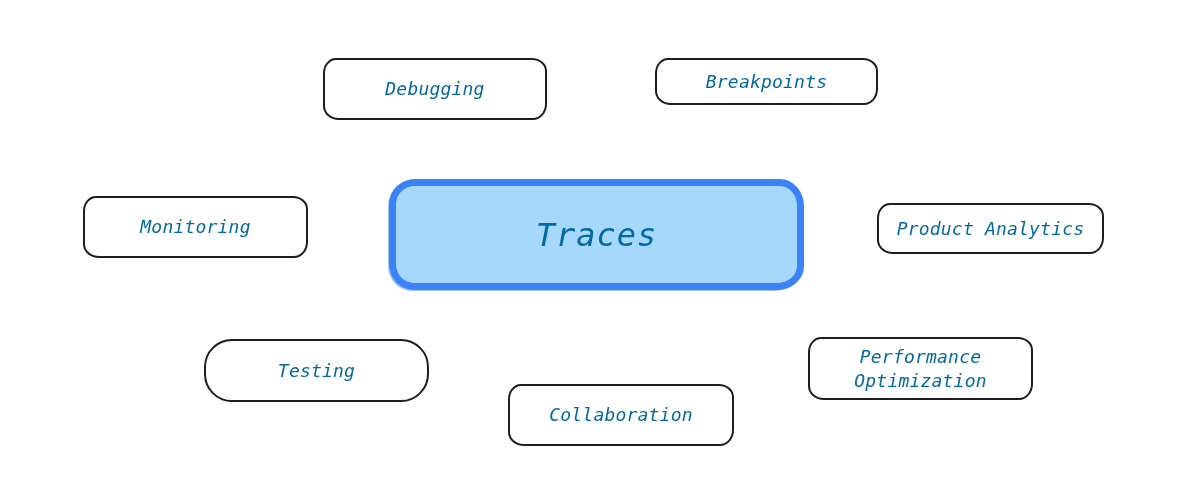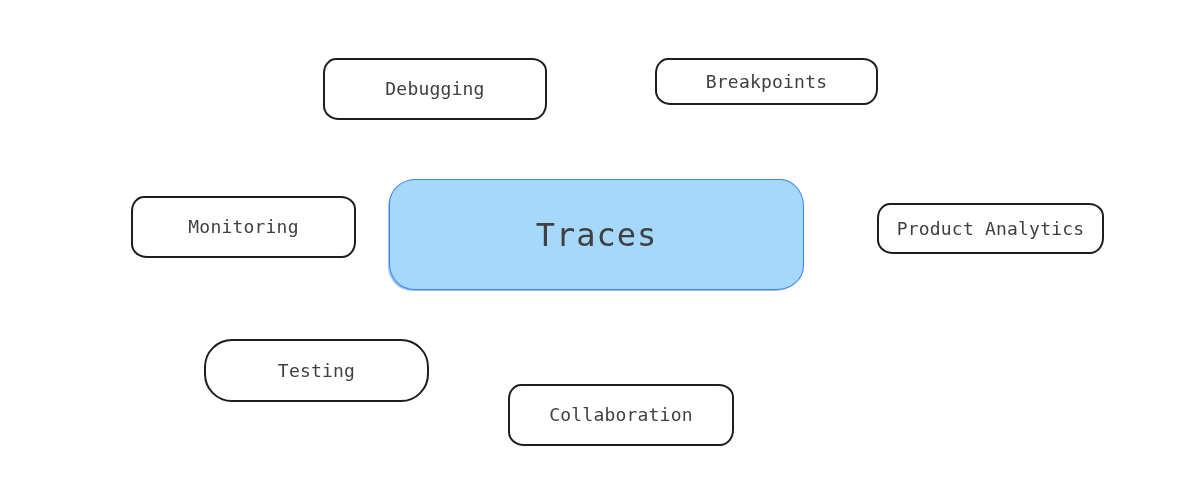--- a/index.html
+++ b/index.html
@@ -7,21 +7,22 @@
     padding: 0;
     background: #ffffff;
   }
   .canvas {
     position: relative;
     width: 1200px;
     height: 480px;
     background: #ffffff;
     overflow: hidden;
     font-family: "DejaVu Sans Mono", "Liberation Mono", monospace;
-    color: #404040;
+    color: #0369a1;
+    font-style: italic;
   }
   .node {
     position: absolute;
     display: flex;
     align-items: center;
     justify-content: center;
     box-sizing: border-box;
     text-align: center;
     background: #ffffff;
     border: 2px solid #1e1e1e;
@@ -30,33 +31,33 @@
   }
   .node .label {
     font-size: 18px;
     line-height: 24px;
     letter-spacing: 0.2px;
     white-space: pre-wrap;
     padding: 0 14px;
   }
   .node.center {
     background: #a5d8fa;
-    border: 1px solid #3b82f6;
+    border: 7px solid #3b82f6;
     border-radius: 26px 24px 27px 25px / 25px 27px 24px 26px;
     box-shadow: -2px 2px 0 -1px rgba(47, 127, 193, 0.45);
   }
   .node.center .label {
     font-size: 32px;
     line-height: 40px;
     letter-spacing: 1px;
   }
   
   .n-debugging    { left: 323px; top: 58px;  width: 224px; height: 62px; }
   .n-breakpoints  { left: 655px; top: 58px;  width: 223px; height: 47px; }
-  .n-monitoring   { left: 83px;  top: 196px; width: 225px; height: 62px; margin-left: 48px; }
+  .n-monitoring   { left: 83px;  top: 196px; width: 225px; height: 62px; }
   .n-traces       { left: 389px; top: 179px; width: 415px; height: 111px; }
   .n-product      { left: 877px; top: 203px; width: 227px; height: 51px; }
   .n-testing      { left: 204px; top: 339px; width: 225px; height: 63px; border-radius: 28px; }
   .n-collab       { left: 508px; top: 340px; width: 226px; height: 62px; margin-top: 44px; }
   .n-perf         { left: 808px; top: 337px; width: 225px; height: 63px; }
 </style>
 </head>
 <body>
 
 <div class="canvas">
@@ -82,14 +83,17 @@
   </div>
 
   <div class="node n-testing">
     <span class="label">Testing</span>
   </div>
 
   <div class="node n-collab">
     <span class="label">Collaboration</span>
   </div>
 
+  <div class="node n-perf">
+    <span class="label">Performance Optimization</span>
+  </div>
 
 </div>
 
 </body></html>

